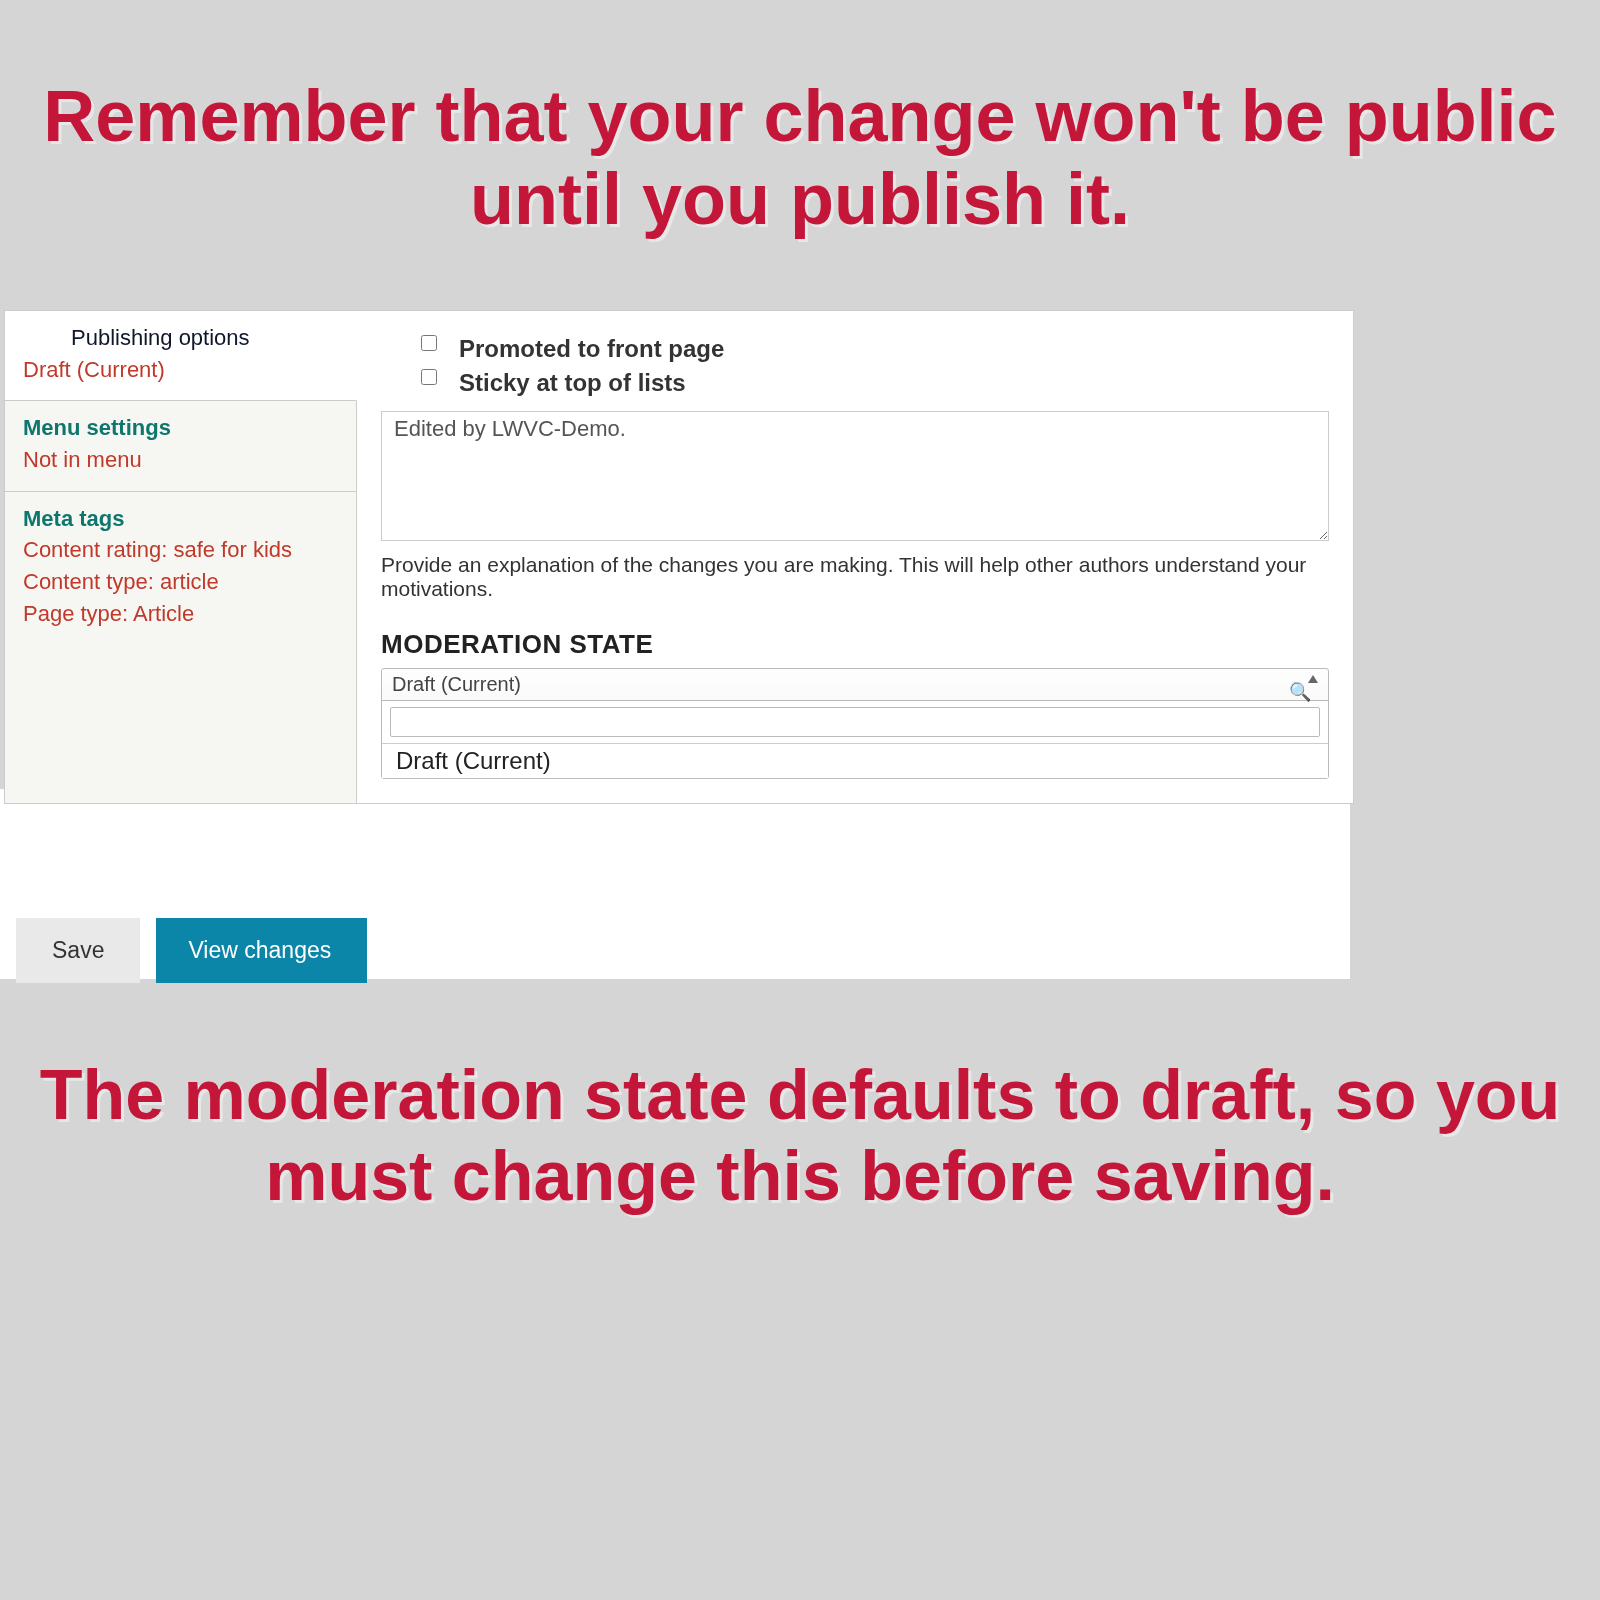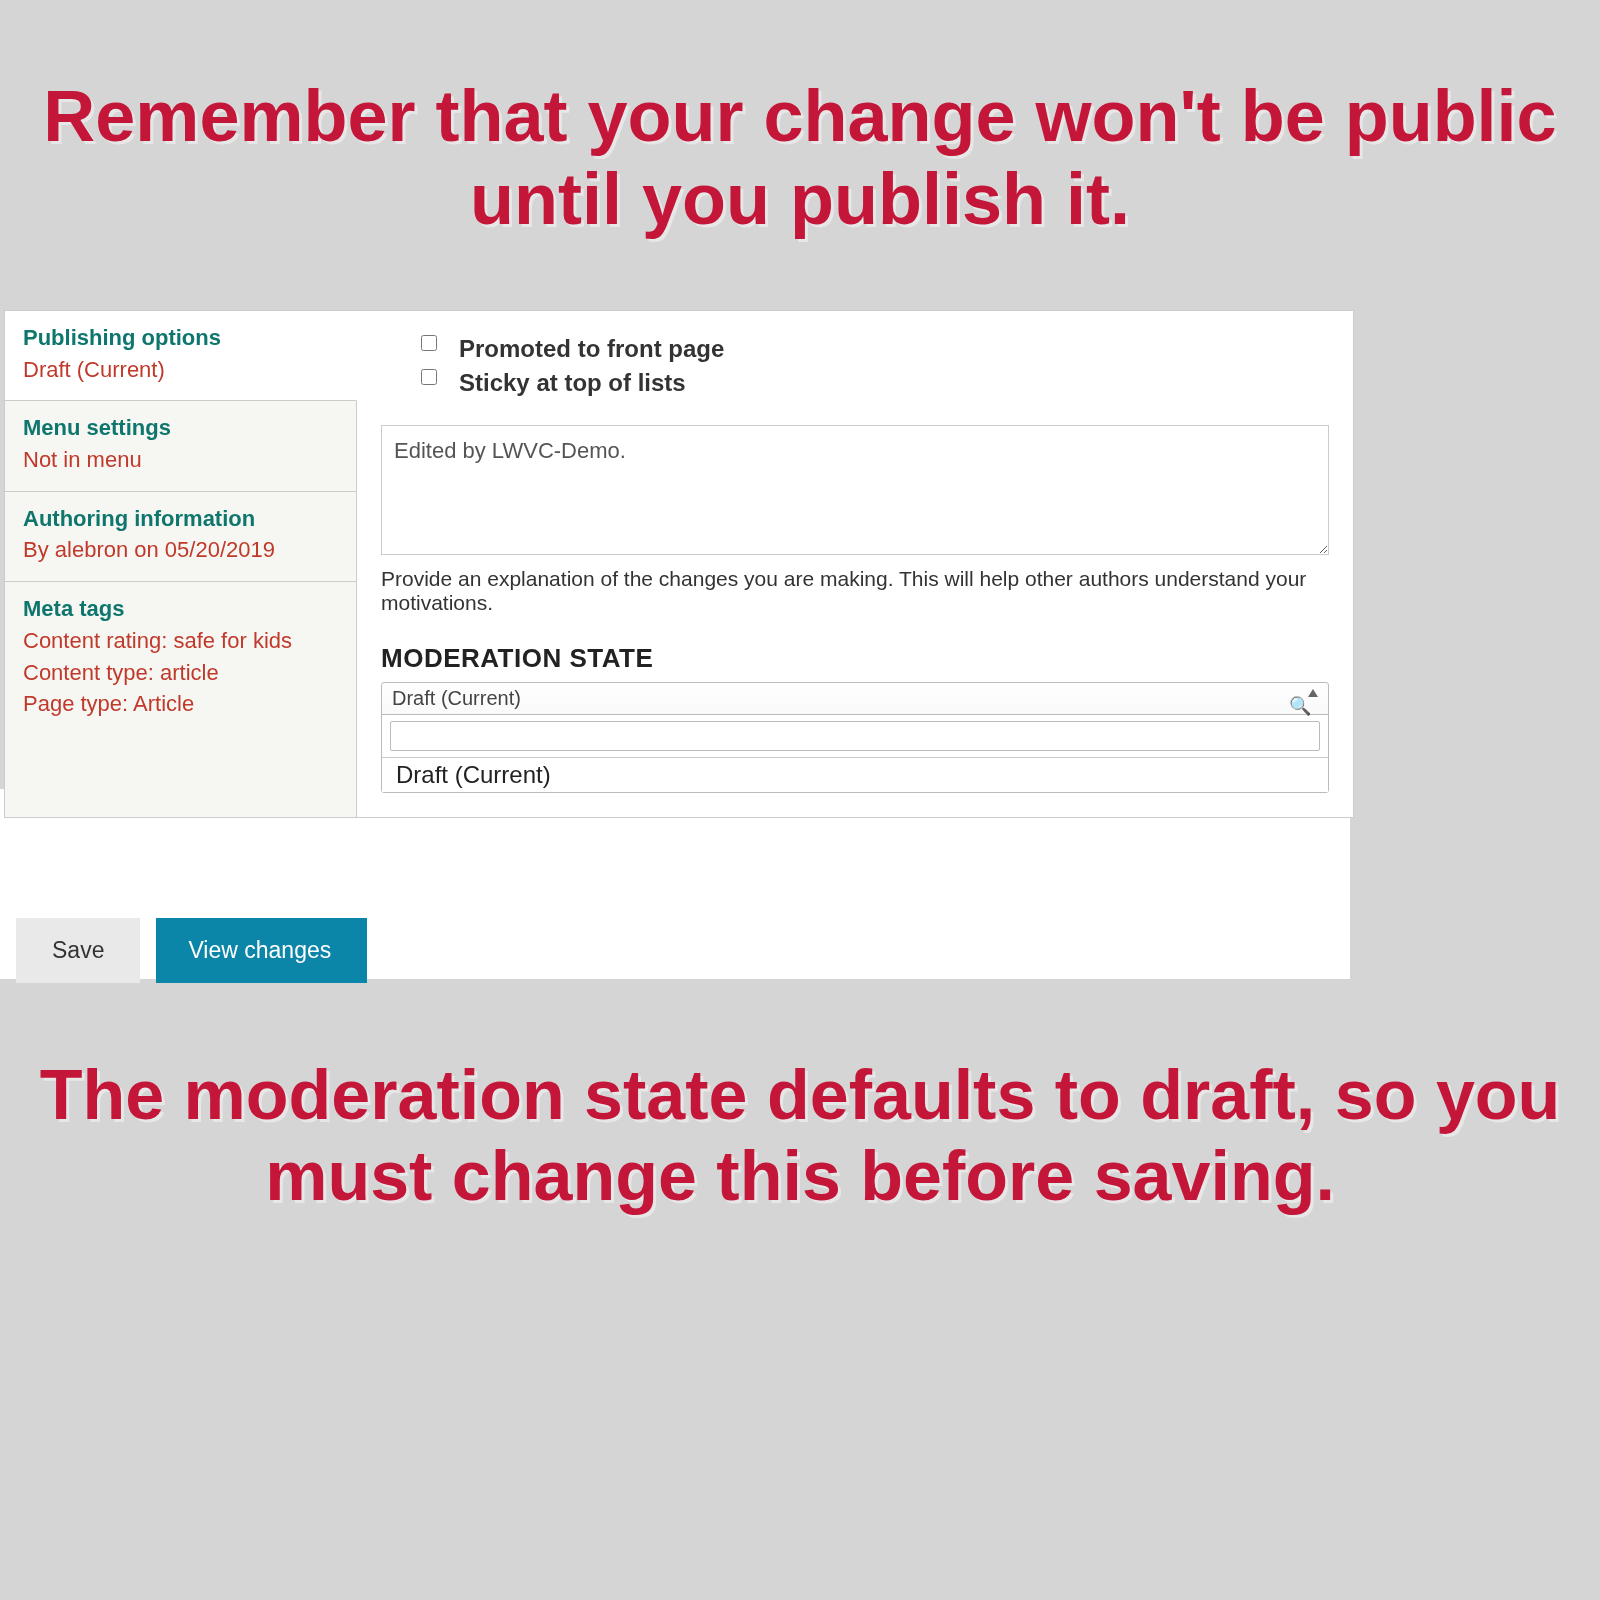--- a/index.html
+++ b/index.html
@@ -49,21 +49,21 @@
   }
   .tab.active {
     background: #ffffff;
     border-right: 1px solid #fff;
     margin-right: -1px;
   }
   .tab-title {
     display: block;
     font-size: 22px;
   }
-  .tab.active .tab-title { color: #0f766e; font-weight: 700; }
+  .tab.active .tab-title { color: #0f172a; font-weight: 400; margin-left: 48px; }
   .tab:not(.active) .tab-title { color: #0f766e; font-weight: 700; }
   .tab-sub {
     display: block;
     color: #c0392b;
     font-size: 22px;
     font-weight: 400;
     margin-top: 2px;
   }
   .tab.active .tab-sub { color: #c0392b; }
 
@@ -95,23 +95,23 @@
     margin-top: 28px;
     letter-spacing: .5px;
   }
   .req { color: #c0392b; }
 
   textarea.notes {
     width: 100%;
     height: 130px;
     border: 1px solid #ccc;
     font-size: 22px;
-    padding: 12px 12px;
+    padding: 4px 12px;
     resize: both;
-    margin-top: 22px;
+    margin-top: 8px;
     color: #555;
     font-family: inherit;
   }
   .help {
     font-size: 21px;
     color: #333;
     margin-top: 8px;
   }
 
   
@@ -218,24 +218,20 @@
     <div class="tab active">
       <span class="tab-title">Publishing options</span>
       <span class="tab-sub">Draft (Current)</span>
     </div>
 
     <div class="tab">
       <span class="tab-title">Menu settings</span>
       <span class="tab-sub">Not in menu</span>
     </div>
 
-    <div class="tab">
-      <span class="tab-title">Authoring information</span>
-      <span class="tab-sub">By alebron on 05/20/2019</span>
-    </div>
 
     <div class="tab" style="border-bottom:none;">
       <span class="tab-title">Meta tags</span>
       <span class="tab-sub">Content rating: safe for kids</span>
       <span class="tab-sub">Content type: article</span>
       <span class="tab-sub">Page type: Article</span>
     </div>
 
   </div>
 

